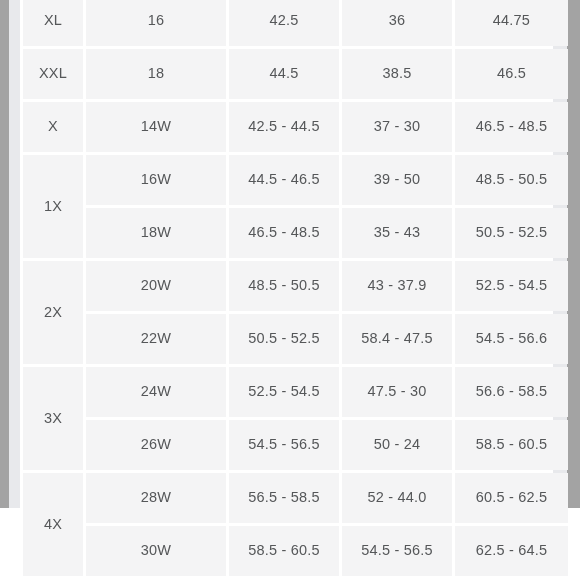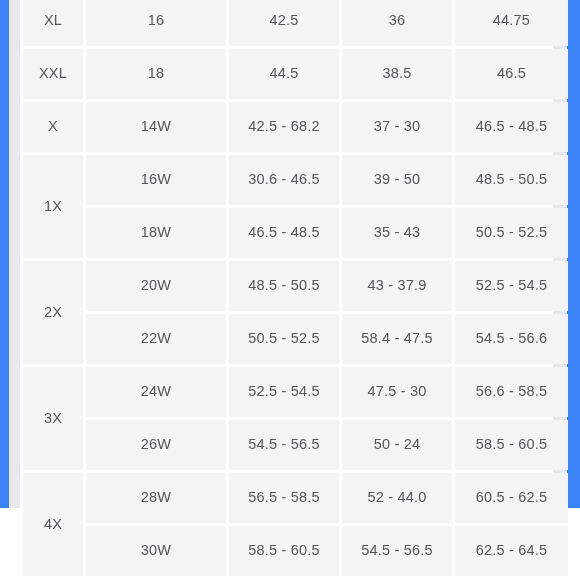--- a/index.html
+++ b/index.html
@@ -12,21 +12,21 @@
     height: 580px;
     overflow: hidden;
     background: #ffffff;
     font-family: "Liberation Sans", sans-serif;
   }
 
   #viewport {
     position: relative;
     width: 580px;
     height: 508px;
-    background: #3b82f6;
+    background: #a3a3a3;
   }
 
   
   .gutter {
     position: absolute;
     top: 0;
     bottom: 0;
     width: 11px;
     background: #e8e9ec;
   }
@@ -107,28 +107,28 @@
           <tr>
             <td class="label-cell" rowspan="1">XXL</td>
             <td>18</td>
             <td>44.5</td>
             <td>38.5</td>
             <td>46.5</td>
           </tr>
           <tr>
             <td class="label-cell" rowspan="1">X</td>
             <td>14W</td>
-            <td>42.5 - 68.2</td>
+            <td>42.5 - 44.5</td>
             <td>37 - 30</td>
             <td>46.5 - 48.5</td>
           </tr>
           <tr>
             <td class="label-cell" rowspan="2">1X</td>
             <td>16W</td>
-            <td>30.6 - 46.5</td>
+            <td>44.5 - 46.5</td>
             <td>39 - 50</td>
             <td>48.5 - 50.5</td>
           </tr>
           <tr>
             <td>18W</td>
             <td>46.5 - 48.5</td>
             <td>35 - 43</td>
             <td>50.5 - 52.5</td>
           </tr>
           <tr>

